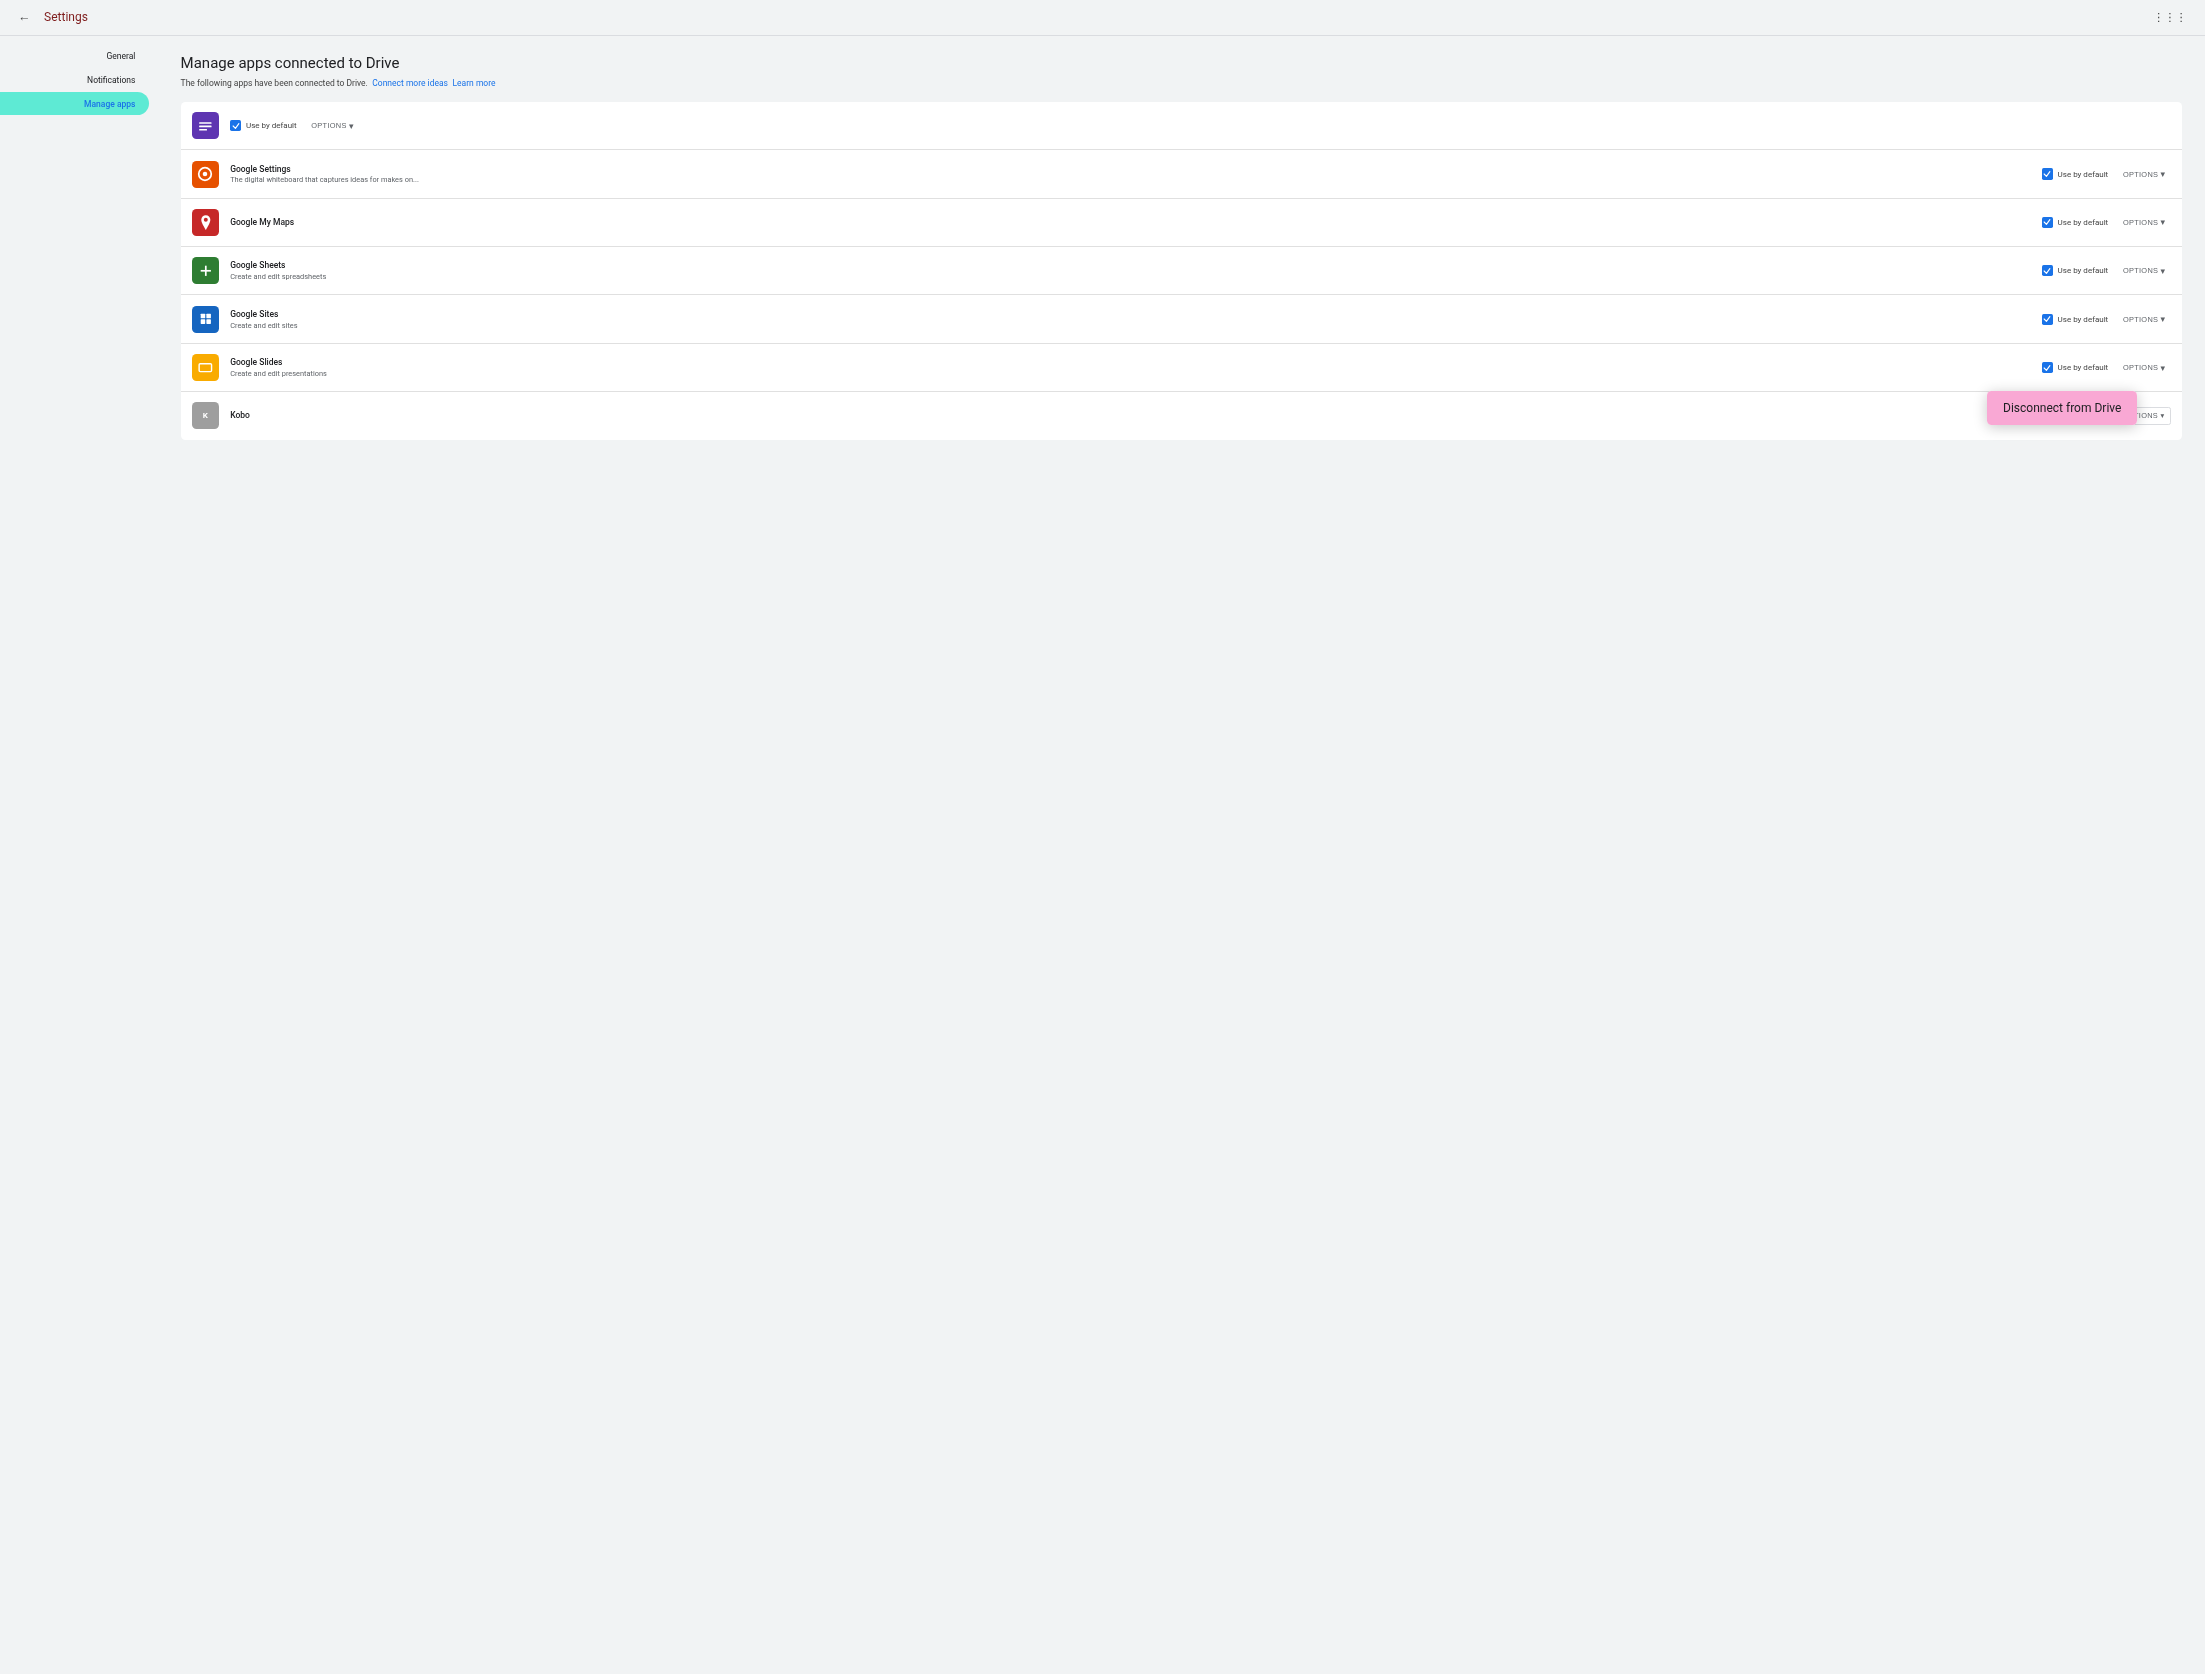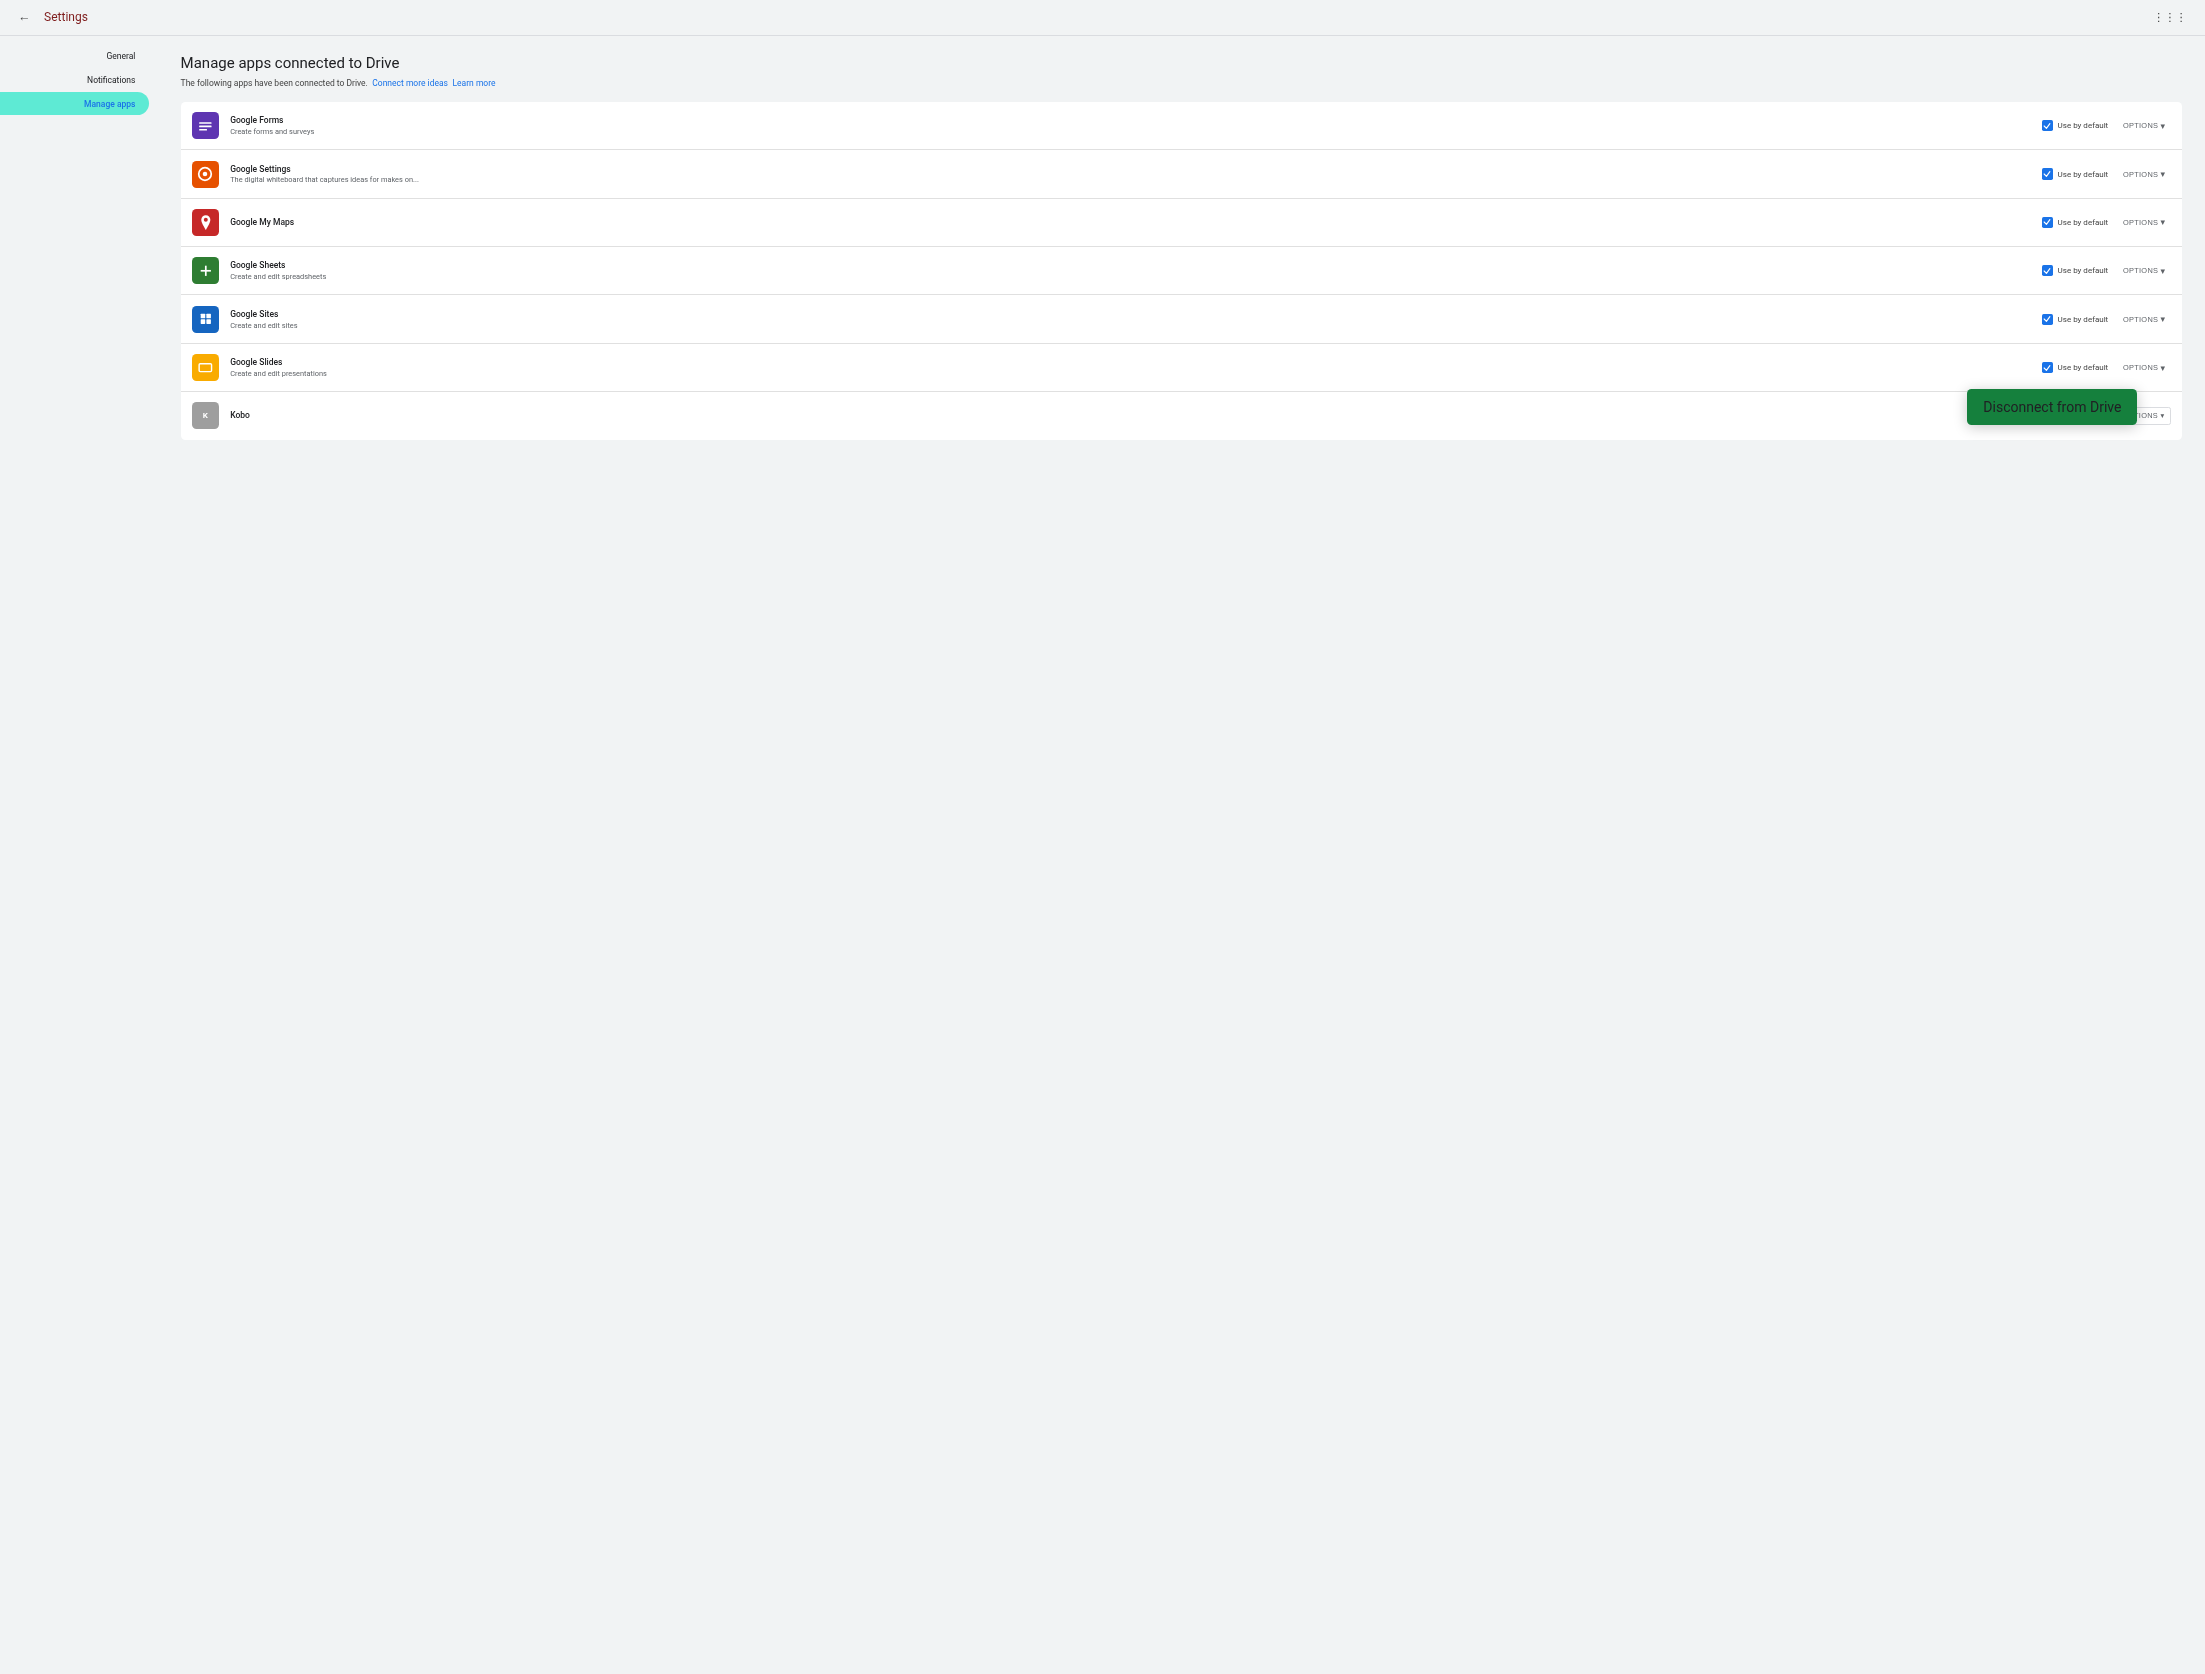--- a/index.html
+++ b/index.html
@@ -212,24 +212,24 @@
       bottom: -34px;
       background: #fff;
       border-radius: 4.5px;
       box-shadow: 0 2.3px 13.6px rgba(0,0,0,0.22);
       z-index: 100;
       min-width: 125px;
       overflow: hidden;
     }
     .dropdown-popup-item {
       padding: 10.2px 16px;
-      font-size: 14px;
+      font-size: 12px;
       color: #202124;
       cursor: pointer;
-      background: #15803d;
+      background: #f9a8d4;
     }
 
     
     .options-btn-bordered {
       display: flex;
       align-items: center;
       gap: 2.3px;
       background: none;
       border: 0.8px solid #dadce0;
       cursor: pointer;
@@ -275,24 +275,20 @@
     <div class="app-list">
 
       <div class="app-row">
         <div class="app-icon purple">
           <svg width="14.7" height="10.2" viewBox="0 0 26 18">
               <rect x="2" y="2" width="22" height="3" rx="1" fill="white"></rect>
               <rect x="2" y="8" width="22" height="3" rx="1" fill="white"></rect>
               <rect x="2" y="14" width="14" height="3" rx="1" fill="white"></rect>
             </svg>
         </div>
-        <div class="app-info">
-          <div class="app-name">Google Forms</div>
-          <div class="app-desc">Create forms and surveys</div>
-        </div>
         <div class="app-controls">
           <div class="checkbox-wrap">
             <div class="checkbox-custom">
               <svg viewBox="0 0 14 14" fill="none">
                   <polyline points="2,7 6,11 12,3" stroke="white" stroke-width="2" stroke-linecap="round" stroke-linejoin="round"></polyline>
                 </svg>
             </div>
             <span class="use-by-default">Use by default</span>
           </div>
           <button class="options-btn">

